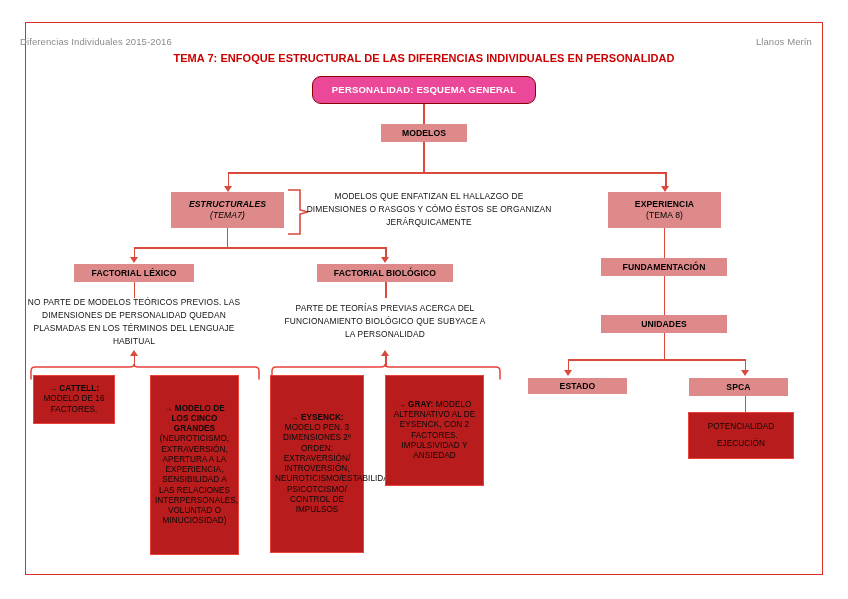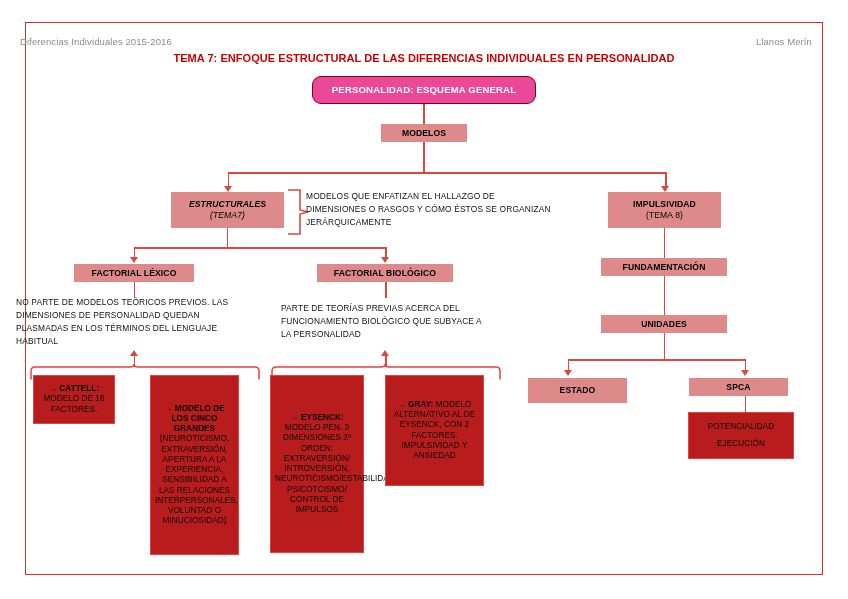--- a/index.html
+++ b/index.html
@@ -75,21 +75,21 @@
     border:1.5px solid #e8423a;
     color:#0a0a0a;
     font-size:8.2px;
     letter-spacing:.05px;
     padding:3px 4px;
   }
   .box-white b{ font-weight:bold; }
 
   .freetext{
     position:absolute;
-    text-align:left;
+    text-align:center;
     font-size:8.4px;
     color:#111111;
     line-height:1.55;
     letter-spacing:.15px;
   }
 
   
   .ln{ position:absolute; background:#d94a3d; }
   .lnv{ width:1.6px; }
   .lnh{ height:1.6px; }
@@ -143,21 +143,21 @@
     <span class="sub">(TEMA7)</span>
   </div>
 
   <svg class="brace" style="left:286px;top:188px;" width="24" height="48" viewBox="0 0 24 48">
     <path d="M2 2 L14 2 L14 22 L22 24 L14 26 L14 46 L2 46" fill="none" stroke="#d94a3d" stroke-width="1.6" stroke-linejoin="miter"></path>
   </svg>
 
   <div class="freetext" style="left:306px;top:190px;width:246px;">MODELOS QUE ENFATIZAN EL HALLAZGO DE DIMENSIONES O RASGOS Y CÓMO ÉSTOS SE ORGANIZAN JERÁRQUICAMENTE</div>
 
   <div class="box box-pink" style="left:608px;top:192px;width:113px;height:36px;">
-    <span>IMPULSIVIDAD</span>
+    <span>EXPERIENCIA</span>
     <span class="sub">(TEMA 8)</span>
   </div>
 
   <div class="ln lnv" style="left:226.7px;top:228px;height:20px;"></div>
   <div class="ln lnh" style="left:134px;top:247px;width:252px;"></div>
   <div class="ln lnv" style="left:133.5px;top:247px;height:12px;"></div>
   <div class="arrow" style="left:129.5px;top:257px;"></div>
   <div class="ln lnv" style="left:385px;top:247px;height:12px;"></div>
   <div class="arrow" style="left:381px;top:257px;"></div>
 
@@ -227,21 +227,21 @@
     <span>UNIDADES</span>
   </div>
 
   <div class="ln lnv" style="left:663.7px;top:333px;height:27px;"></div>
   <div class="ln lnh" style="left:568px;top:359px;width:178px;"></div>
   <div class="ln lnv" style="left:567.5px;top:359px;height:13px;"></div>
   <div class="arrow" style="left:563.5px;top:370px;"></div>
   <div class="ln lnv" style="left:744.6px;top:359px;height:13px;"></div>
   <div class="arrow" style="left:740.6px;top:370px;"></div>
 
-  <div class="box box-pink" style="left:528px;top:378px;width:99px;height:25px;">
+  <div class="box box-pink" style="left:528px;top:378px;width:99px;height:16px;">
     <span>ESTADO</span>
   </div>
 
   <div class="box box-pink" style="left:689px;top:378px;width:99px;height:18px;">
     <span>SPCA</span>
   </div>
 
   <div class="ln lnv" style="left:744.6px;top:396px;height:17px;"></div>
 
   <div class="box box-white" style="left:688px;top:412px;width:106px;height:47px;justify-content:space-evenly;">

